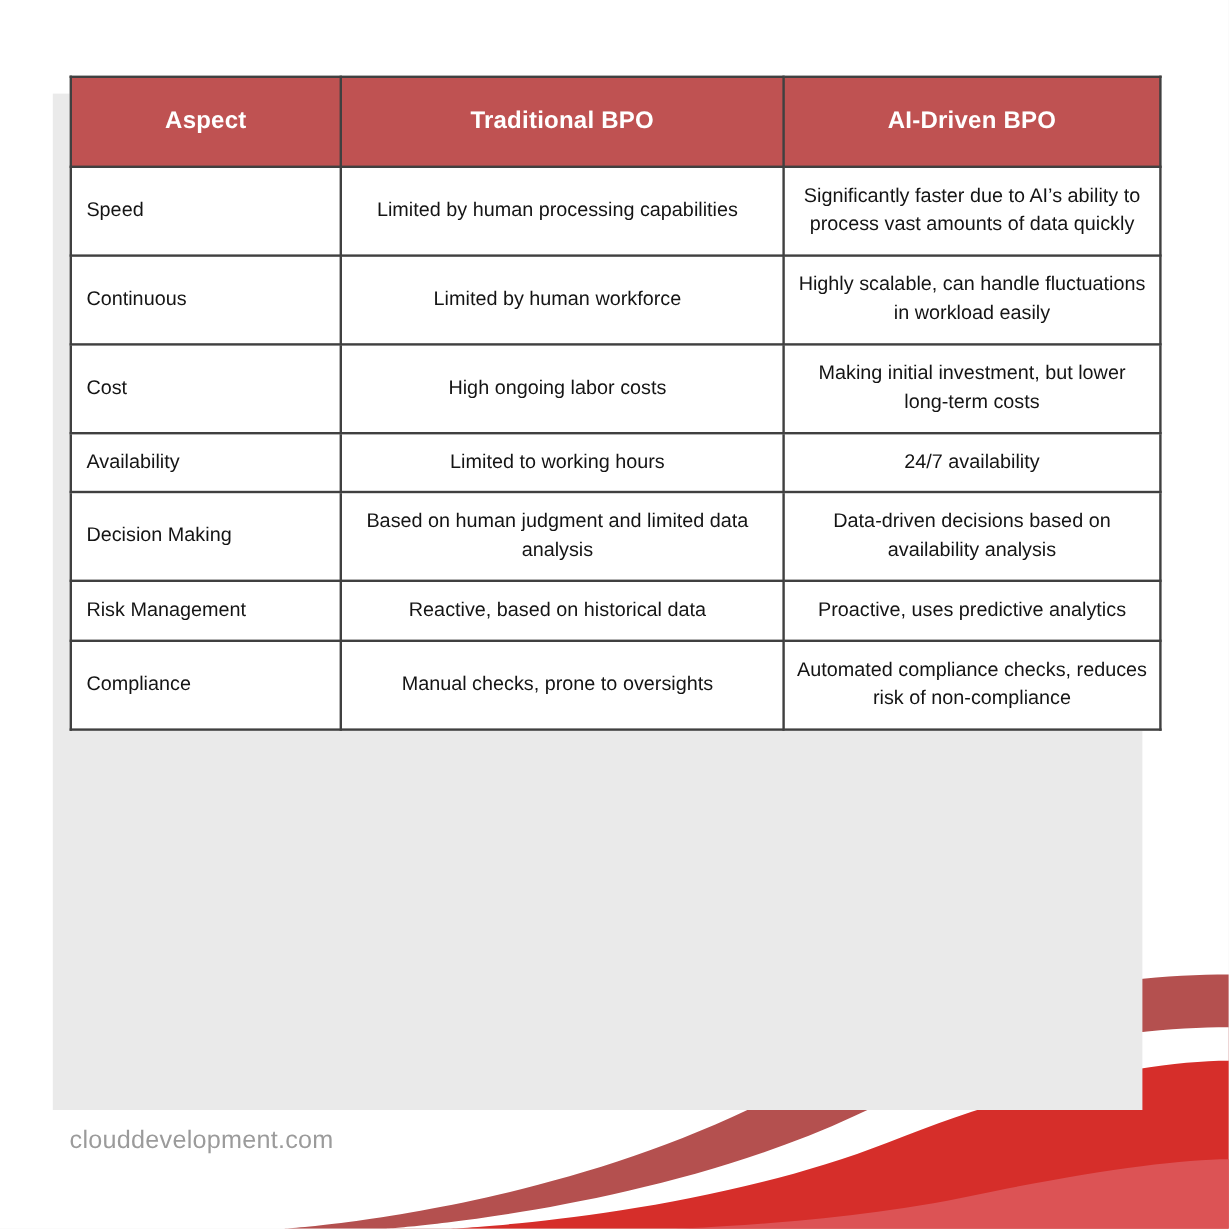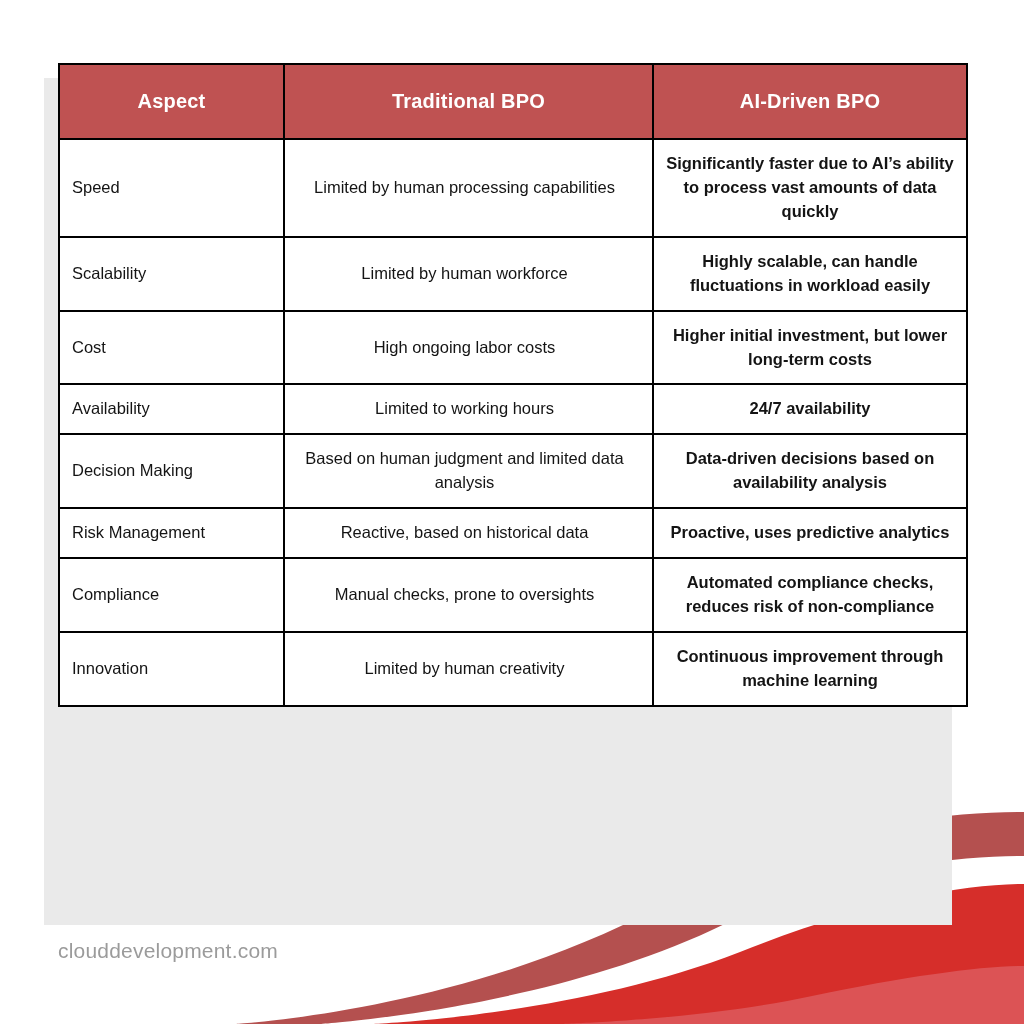--- a/index.html
+++ b/index.html
@@ -46,21 +46,21 @@
     z-index: 3;
   }
   table.cmp {
     border-collapse: collapse;
     width: 908px;
     background: #ffffff;
     table-layout: fixed;
   }
   table.cmp th,
   table.cmp td {
-    border: 2px solid #000000;
+    border: 2px solid #404040;
     box-sizing: border-box;
   }
   table.cmp col.c1 { width: 225px; }
   table.cmp col.c2 { width: 369px; }
   table.cmp col.c3 { width: 314px; }
 
   table.cmp thead th {
     background: #bf5252;
     color: #ffffff;
     font-size: 20px;
@@ -81,21 +81,21 @@
   }
   table.cmp tbody td.aspect {
     text-align: left;
     padding-left: 12px;
   }
   table.cmp tbody td.mid,
   table.cmp tbody td.ai {
     text-align: center;
   }
   table.cmp tbody td.mid { padding-right: 18px; }
-  table.cmp tbody td.ai  { padding-left: 10px; padding-right: 10px; font-weight: bold; }
+  table.cmp tbody td.ai  { padding-left: 10px; padding-right: 10px; }
 
   
   #footer-url {
     position: absolute;
     left: 58px;
     top: 939px;
     font-size: 21px;
     color: #9b9b9b;
     letter-spacing: 0.2px;
     z-index: 4;
@@ -147,28 +147,28 @@
         <th>AI-Driven BPO</th>
       </tr>
     </thead>
     <tbody>
       <tr>
         <td class="aspect">Speed</td>
         <td class="mid">Limited by human processing capabilities</td>
         <td class="ai">Significantly faster due to AI’s ability to process vast amounts of data quickly</td>
       </tr>
       <tr>
-        <td class="aspect">Scalability</td>
+        <td class="aspect">Continuous</td>
         <td class="mid">Limited by human workforce</td>
         <td class="ai">Highly scalable, can handle fluctuations in workload easily</td>
       </tr>
       <tr>
         <td class="aspect">Cost</td>
         <td class="mid">High ongoing labor costs</td>
-        <td class="ai">Higher initial investment, but lower long-term costs</td>
+        <td class="ai">Making initial investment, but lower long-term costs</td>
       </tr>
       <tr>
         <td class="aspect">Availability</td>
         <td class="mid">Limited to working hours</td>
         <td class="ai">24/7 availability</td>
       </tr>
       <tr>
         <td class="aspect">Decision Making</td>
         <td class="mid">Based on human judgment and limited data analysis</td>
         <td class="ai">Data-driven decisions based on availability analysis</td>
@@ -176,22 +176,17 @@
       <tr>
         <td class="aspect">Risk Management</td>
         <td class="mid">Reactive, based on historical data</td>
         <td class="ai">Proactive, uses predictive analytics</td>
       </tr>
       <tr>
         <td class="aspect">Compliance</td>
         <td class="mid">Manual checks, prone to oversights</td>
         <td class="ai">Automated compliance checks, reduces risk of non-compliance</td>
       </tr>
-      <tr>
-        <td class="aspect">Innovation</td>
-        <td class="mid">Limited by human creativity</td>
-        <td class="ai">Continuous improvement through machine learning</td>
-      </tr>
     </tbody>
   </table>
 </div>
 
 <div id="footer-url">clouddevelopment.com</div>
 
 </body></html>

